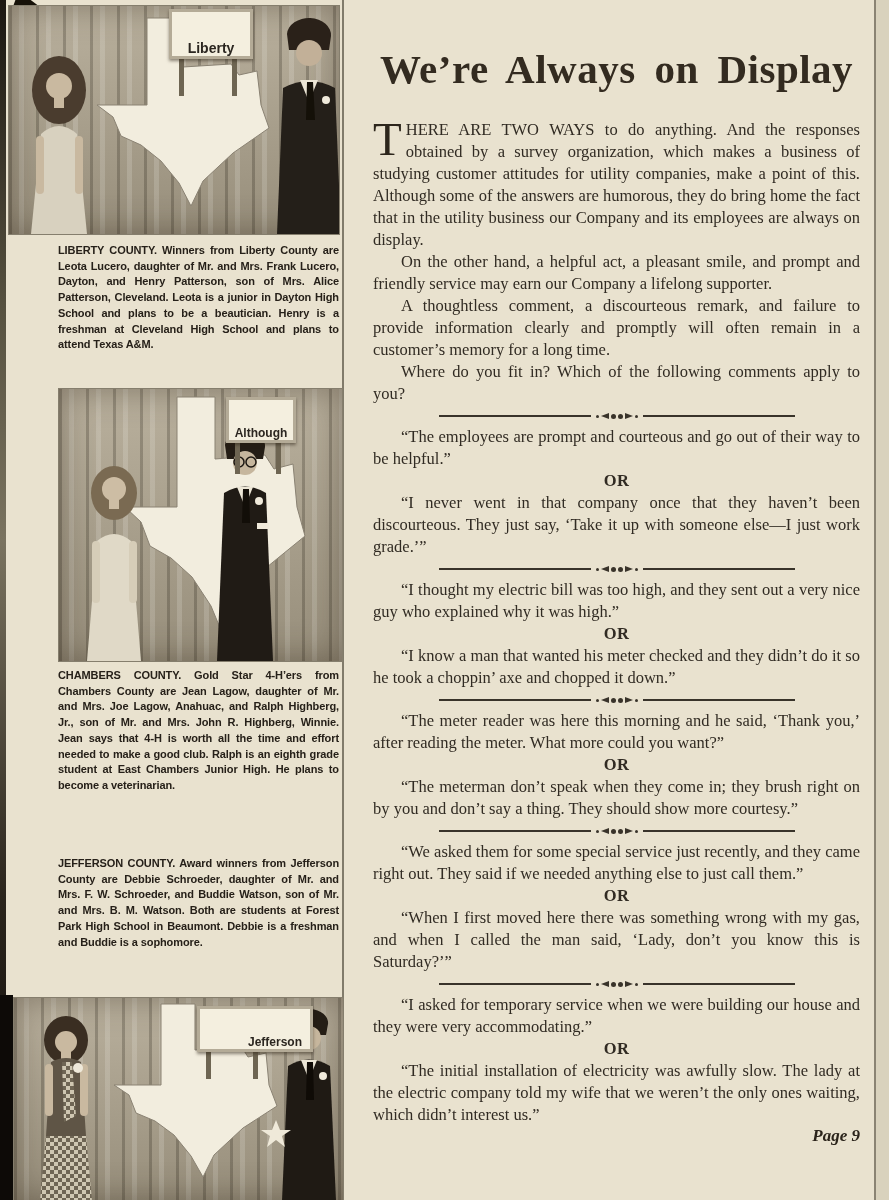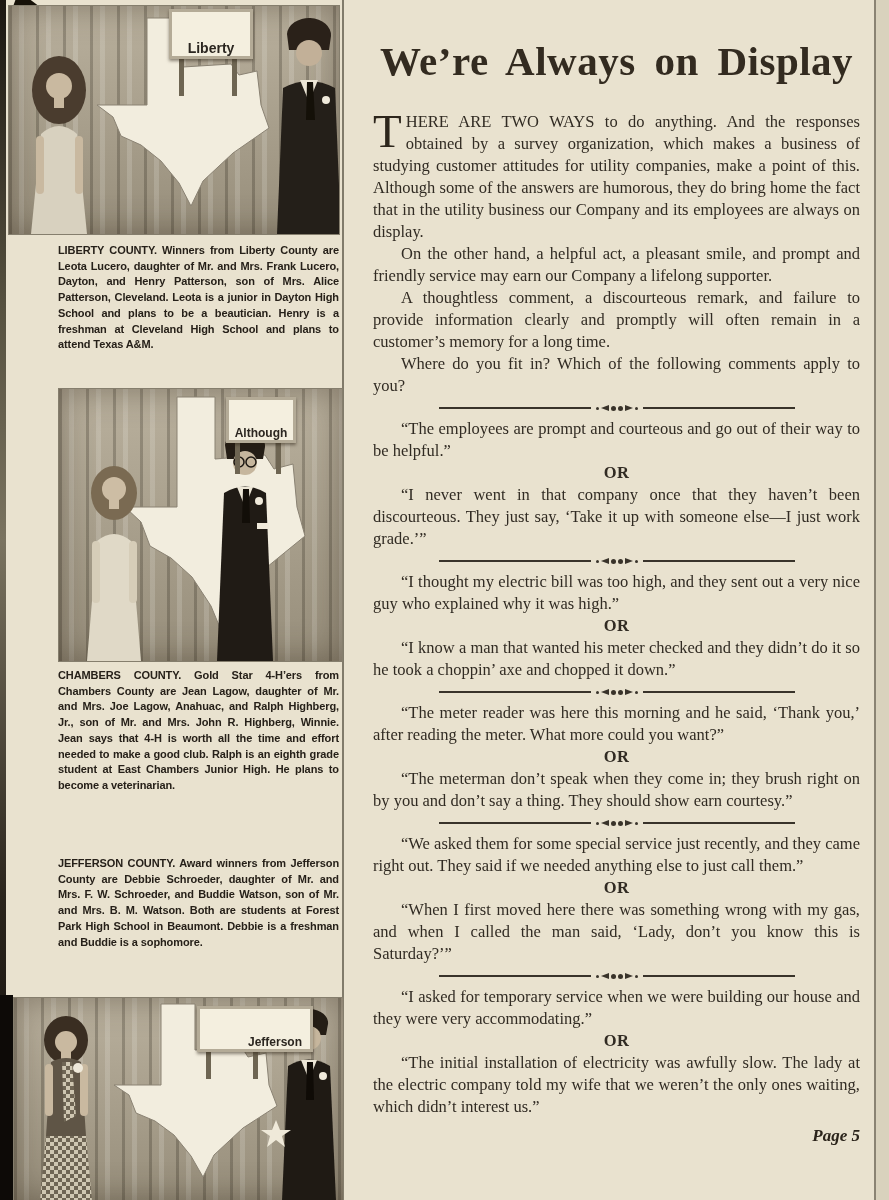--- a/index.html
+++ b/index.html
@@ -39,21 +39,21 @@
      background:linear-gradient(90deg,#6e6552 0 5px,transparent 5px 47px,#6e6552 47px);}
 
   
   .caption{position:absolute;left:58px;width:281px;font-family:"Liberation Sans",sans-serif;
     font-weight:700;font-size:11px;line-height:15.7px;text-align:justify;color:#262019;letter-spacing:-.1px;}
   .caption1{top:243px;}
   .caption2{top:668px;}
   .caption3{top:856px;}
 
   
-  .article{position:absolute;left:373px;top:38px;width:487px;}
+  .article{position:absolute;left:373px;top:46px;width:487px;}
   .title{font-size:41px;font-weight:600;text-align:center;letter-spacing:.5px;word-spacing:8px;
     color:#332b20;margin:0 0 26px 0;line-height:1.15;}
   .article p{margin:0;font-size:16.5px;line-height:22px;text-align:justify;}
   .article p.indent{text-indent:28px;}
   .dropcap{float:left;font-size:47px;line-height:37px;padding:2px 4px 0 0;color:#2d261c;}
   .or{font-weight:700;text-align:center !important;text-indent:0 !important;line-height:20px !important;
       margin:1px 0 !important;letter-spacing:.5px;}
   .divider{display:flex;align-items:center;justify-content:center;margin:8px 0 7px;}
   .dline{width:152px;height:2px;background:#39332a;}
   .orn{display:flex;align-items:center;margin:0 5px;gap:2px;}
@@ -222,21 +222,21 @@
           <span class="tri-l"></span>
           <span class="odot big"></span>
           <span class="odot big"></span>
           <span class="tri-r"></span>
           <span class="odot"></span>
         </span>
       <span class="dline"></span>
     </div>
     <p class="indent">“The meter reader was here this morning and he said, ‘Thank you,’ after reading the meter.  What more could you want?”</p>
     <p class="or">OR</p>
-    <p class="indent">“The meterman don’t speak when they come in; they brush right on by you and don’t say a thing.  They should show earn courtesy.”</p>
+    <p class="indent">“The meterman don’t speak when they come in; they brush right on by you and don’t say a thing.  They should show more courtesy.”</p>
 
     <div class="divider">
       <span class="dline"></span>
       <span class="orn">
           <span class="odot"></span>
           <span class="tri-l"></span>
           <span class="odot big"></span>
           <span class="odot big"></span>
           <span class="tri-r"></span>
           <span class="odot"></span>
@@ -257,15 +257,15 @@
           <span class="tri-r"></span>
           <span class="odot"></span>
         </span>
       <span class="dline"></span>
     </div>
     <p class="indent">“I asked for temporary service when we were building our house and they were very accommodating.”</p>
     <p class="or">OR</p>
     <p class="indent">“The initial installation of electricity was awfully slow. The lady at the electric company told my wife that we weren’t the only ones waiting, which didn’t interest us.”</p>
   </div>
 
-  <div class="page-number">Page 5</div>
+  <div class="page-number">Page 9</div>
 
 </div>
 
 </body></html>

